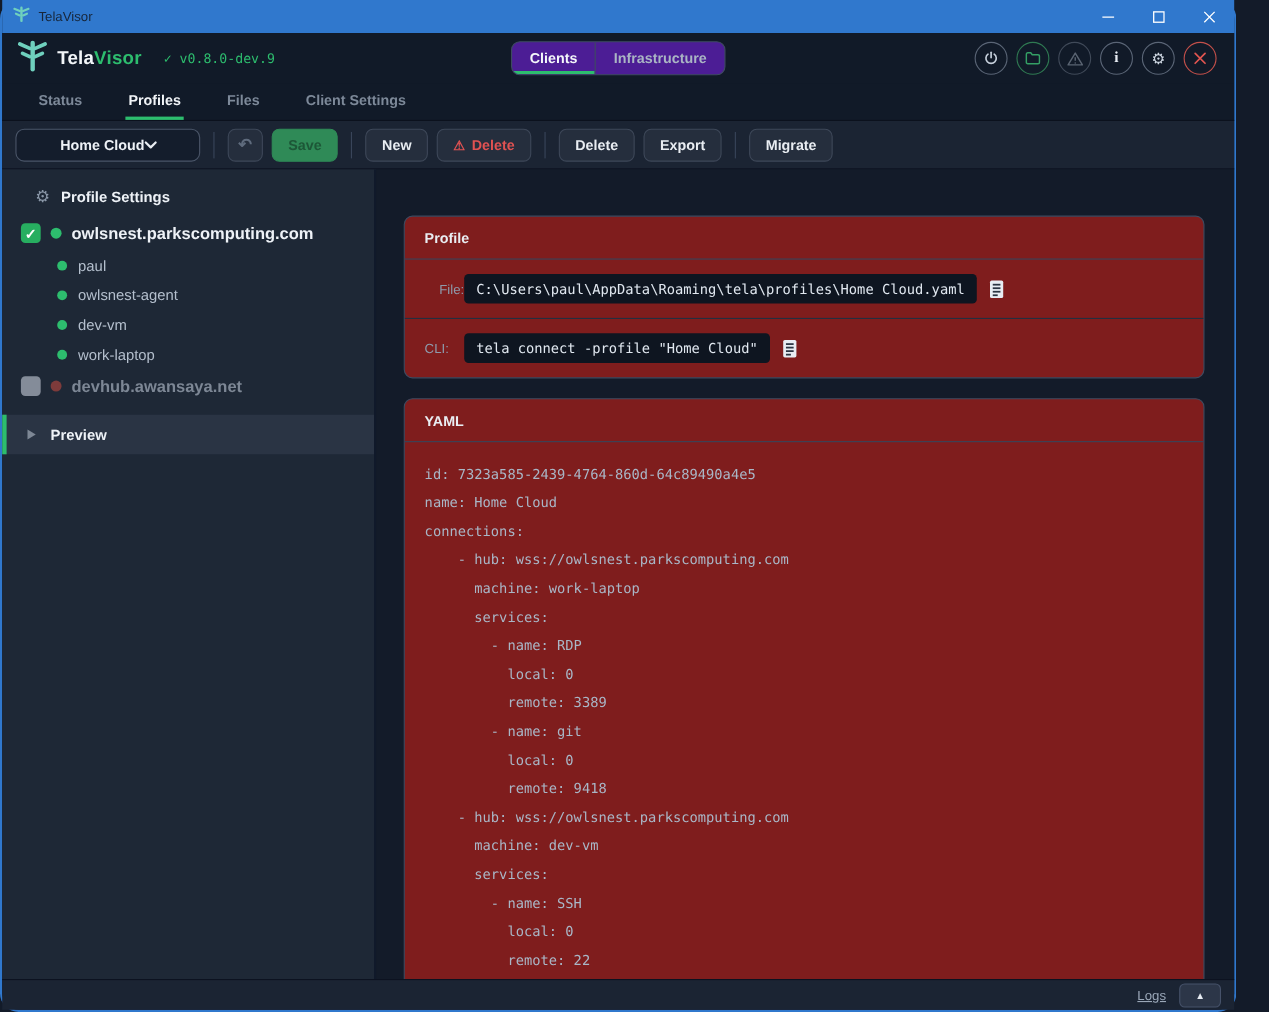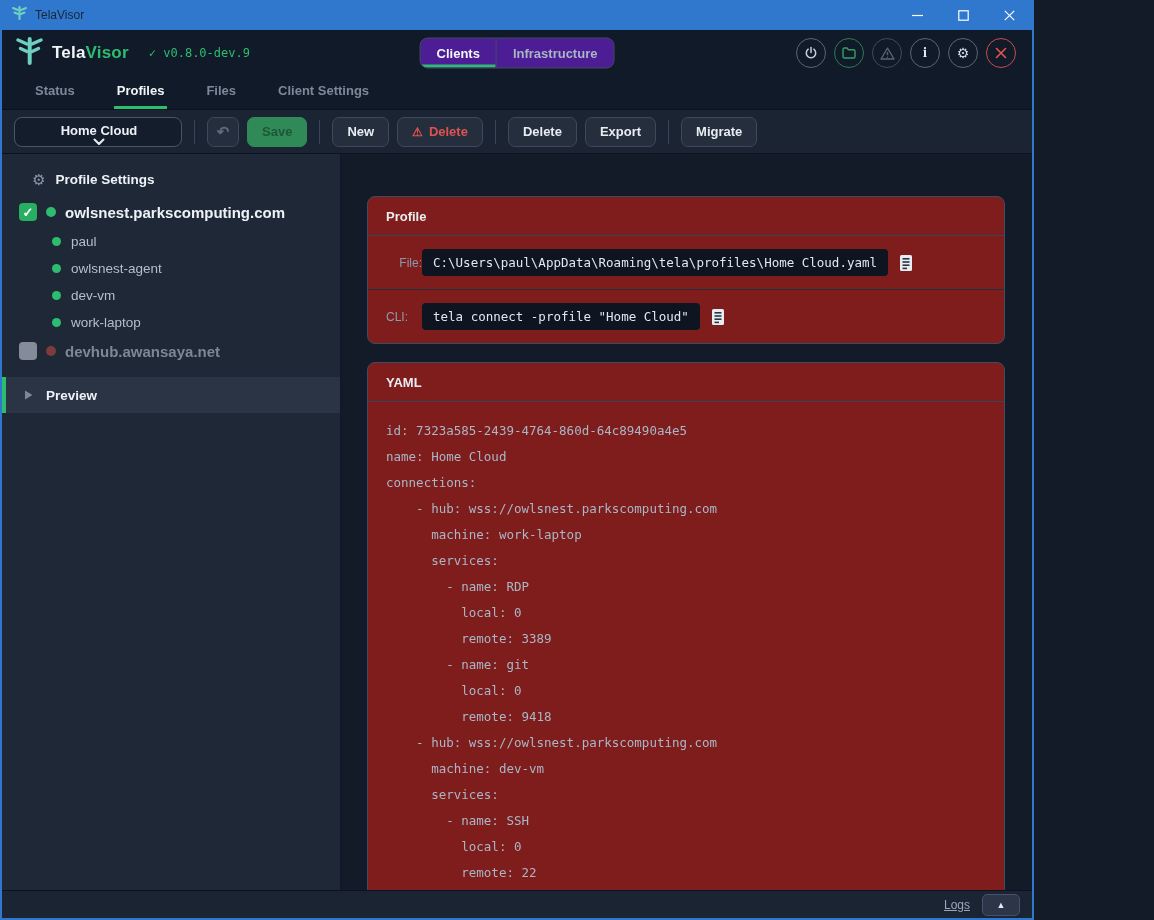--- a/index.html
+++ b/index.html
@@ -1,19 +1,19 @@
 <!DOCTYPE html>
 <html><head>
 <meta charset="utf-8">
 <style>
   * { margin:0; padding:0; box-sizing:border-box; }
   html,body { width:1154px; height:920px; background:#131b29; overflow:hidden;
     font-family:"Liberation Sans", sans-serif; }
-  .window { width:1034px; height:920px; display:flex; flex-direction:column;
-    border-left:2px solid #3078cd; border-right:2px solid #3078cd; border-bottom:2px solid #3078cd; }
+  .window { width:1124px; height:920px; display:flex; flex-direction:column;
+    border-left:2px solid #3078cd; border-right:2px solid #3078cd; border-bottom:2px solid #3078cd;border-radius:17px; }
 
   
   .titlebar { height:30px; background:#3078cd; display:flex; align-items:center; flex:0 0 auto; }
   .titlebar .tb-left { display:flex; align-items:center; gap:8px; padding-left:10px; flex:1; }
   .tb-title { font-size:12px; color:#17263a; }
   .tb-controls { display:flex; height:100%; }
   .tb-btn { width:46px; height:100%; display:flex; align-items:center; justify-content:center; cursor:default; }
   .tb-btn svg { display:block; }
 
   
@@ -39,21 +39,21 @@
   
   .tabrow { height:34px; background:#111a28; display:flex; align-items:flex-end; padding-left:30px; gap:36px;
     border-bottom:1px solid #0b111d; flex:0 0 auto; }
   .tab { font-size:13px; font-weight:bold; color:#7d8999; padding:6px 3px 8px; border-bottom:3px solid transparent; cursor:default; }
   .tab.active { color:#f2f5f8; border-bottom-color:#2dbd6e; }
 
   
   .toolbar { height:44px; background:#1b2433; display:flex; align-items:center; padding-left:12px; gap:8px;
     border-bottom:1px solid #0c1220; flex:0 0 auto; }
   .profile-select { width:168px; height:30px; background:#141d2c; border:1px solid #4a5568; border-radius:8px;
-    display:flex; align-items:center; justify-content:flex-end; padding:0 10px 0 12px; cursor:default;flex-direction:column; }
+    display:flex; align-items:center; justify-content:center; padding:0 10px 0 12px; cursor:default; }
   .profile-select span { font-size:13px; font-weight:bold; color:#eef2f7; }
   .tb-sep { width:1px; height:24px; background:#39455a; margin:0 4px; }
   .btn { height:30px; padding:0 14px; border-radius:7px; background:#252e3d; border:1px solid #3e4859;
     font-size:13px; font-weight:bold; color:#e9edf2; display:flex; align-items:center; gap:6px; cursor:default;
     font-family:"Liberation Sans", sans-serif; }
   .btn.icon-only { width:32px; padding:0; justify-content:center; }
   .undo-glyph { color:#5f6b7d; font-size:15px; line-height:1; }
   .btn.save { background:#2f8a57; border-color:#2f8a57; color:#1d5737; }
   .btn.delete { color:#e05252; }
   .warn-glyph { font-size:12px; color:#e05252; line-height:1; }

